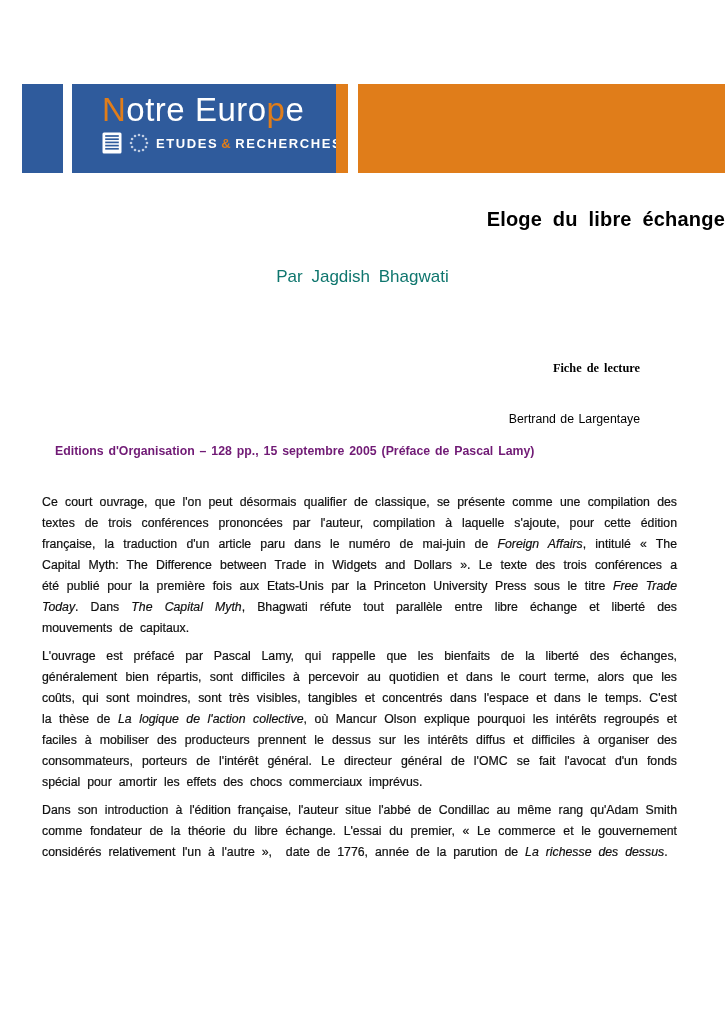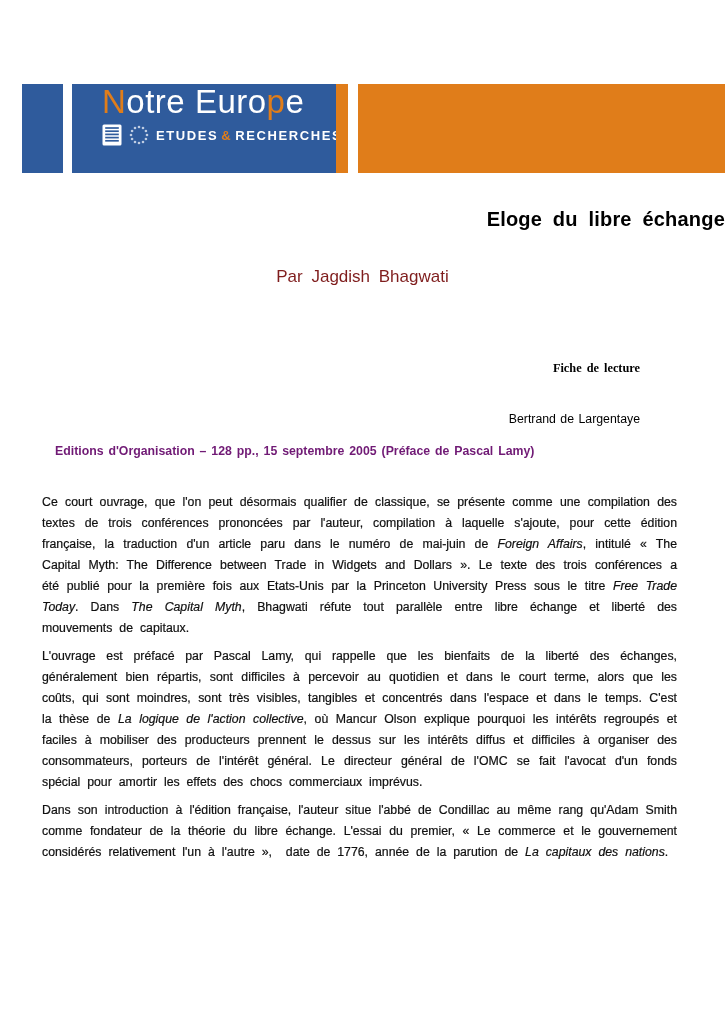--- a/index.html
+++ b/index.html
@@ -14,40 +14,40 @@
     height: 1024px;
     background: #ffffff;
     font-family: "Liberation Sans", sans-serif;
     overflow: hidden;
   }
 
   
   .banner { position: absolute; left: 0; top: 84px; width: 725px; height: 89px; }
   .b-sq     { position: absolute; left: 22px;  top: 0; width: 41px;  height: 89px; background: var(--brand-blue); }
   .b-logo   { position: absolute; left: 72px;  top: 0; width: 267px; height: 89px; background: var(--brand-blue);
-              box-sizing: border-box; padding: 0 0 0 30px; }
+              box-sizing: border-box; padding: 8px 0 0 30px; }
   .b-strip  { position: absolute; left: 336px; top: 0; width: 12px;  height: 89px; background: var(--brand-orange); }
   .b-orange { position: absolute; left: 358px; top: 0; width: 367px; height: 89px; background: var(--brand-orange); }
 
   .logo-name { font-size: 33px; line-height: 36px; color: #ffffff; letter-spacing: 0.5px; white-space: nowrap; }
   .logo-name .oc { color: var(--brand-orange); }
   .logo-tag { margin-top: 4px; display: flex; align-items: center; gap: 6px; }
   .tag-text { color: #ffffff; font-size: 13px; font-weight: 700; letter-spacing: 1.6px; white-space: nowrap; }
   .tag-text .amp { color: var(--brand-orange); padding: 0 3px; }
   .ic { flex: 0 0 auto; display: block; }
 
   
   .doc-title {
     position: absolute; left: 0; top: 208px; width: 725px; margin: 0;
     text-align: right; font-size: 20px; font-weight: 700; color: #000;
     word-spacing: 5px; letter-spacing: 0.2px;
   }
   .doc-author {
     position: absolute; left: 0; top: 267px; width: 725px;
-    text-align: center; font-size: 17px; color: #7f1d1d; word-spacing: 4px;
+    text-align: center; font-size: 17px; color: #0f766e; word-spacing: 4px;
   }
 
   
   .meta { position: absolute; right: 85px; top: 361px; text-align: right; color: #000; }
   .meta-type { font-size: 12.3px; font-weight: 700; word-spacing: 2px; margin-bottom: 13px; font-family: Liberation Serif, serif; }
   .meta-reviewer { font-size: 12.3px; word-spacing: 1px; margin-top: 36px; }
 
   
   .pubinfo {
     position: absolute; left: 55px; top: 444px; width: 640px;
@@ -116,16 +116,16 @@
   <div class="meta">
     <div class="meta-type">Fiche de lecture</div>
     <div class="meta-reviewer">Bertrand de Largentaye</div>
   </div>
 
   <div class="pubinfo">Editions d'Organisation – 128 pp., 15 septembre 2005 (Préface de Pascal Lamy)</div>
 
   <div class="body-text">
       <p><span>Ce court ouvrage, que l'on peut désormais qualifier de classique, se présente comme une compilation des textes de trois conférences prononcées par l'auteur, compilation à laquelle s'ajoute, pour cette édition française, la traduction d'un article paru dans le numéro de mai-juin de </span><i>Foreign Affairs</i><span>, intitulé « The Capital Myth: The Difference between Trade in Widgets and Dollars ». Le texte des trois conférences a été publié pour la première fois aux Etats-Unis par la Princeton University Press sous le titre </span><i>Free Trade Today</i><span>. Dans </span><i>The Capital Myth</i><span>, Bhagwati réfute tout parallèle entre libre échange et liberté des mouvements de capitaux.</span></p>
       <p><span>L'ouvrage est préfacé par Pascal Lamy, qui rappelle que les bienfaits de la liberté des échanges, généralement bien répartis, sont difficiles à percevoir au quotidien et dans le court terme, alors que les coûts, qui sont moindres, sont très visibles, tangibles et concentrés dans l'espace et dans le temps. C'est la thèse de </span><i>La logique de l'action collective</i><span>, où Mancur Olson explique pourquoi les intérêts regroupés et faciles à mobiliser des producteurs prennent le dessus sur les intérêts diffus et difficiles à organiser des consommateurs, porteurs de l'intérêt général. Le directeur général de l'OMC se fait l'avocat d'un fonds spécial pour amortir les effets des chocs commerciaux imprévus.</span></p>
-      <p><span>Dans son introduction à l'édition française, l'auteur situe l'abbé de Condillac au même rang qu'Adam Smith comme fondateur de la théorie du libre échange. L'essai du premier, « Le commerce et le gouvernement considérés relativement l'un à l'autre »,&nbsp; date de 1776, année de la parution de </span><i>La capitaux des nations</i><span>.</span></p>
+      <p><span>Dans son introduction à l'édition française, l'auteur situe l'abbé de Condillac au même rang qu'Adam Smith comme fondateur de la théorie du libre échange. L'essai du premier, « Le commerce et le gouvernement considérés relativement l'un à l'autre »,&nbsp; date de 1776, année de la parution de </span><i>La richesse des dessus</i><span>.</span></p>
     </div>
 
 </div>
 
 </body></html>

